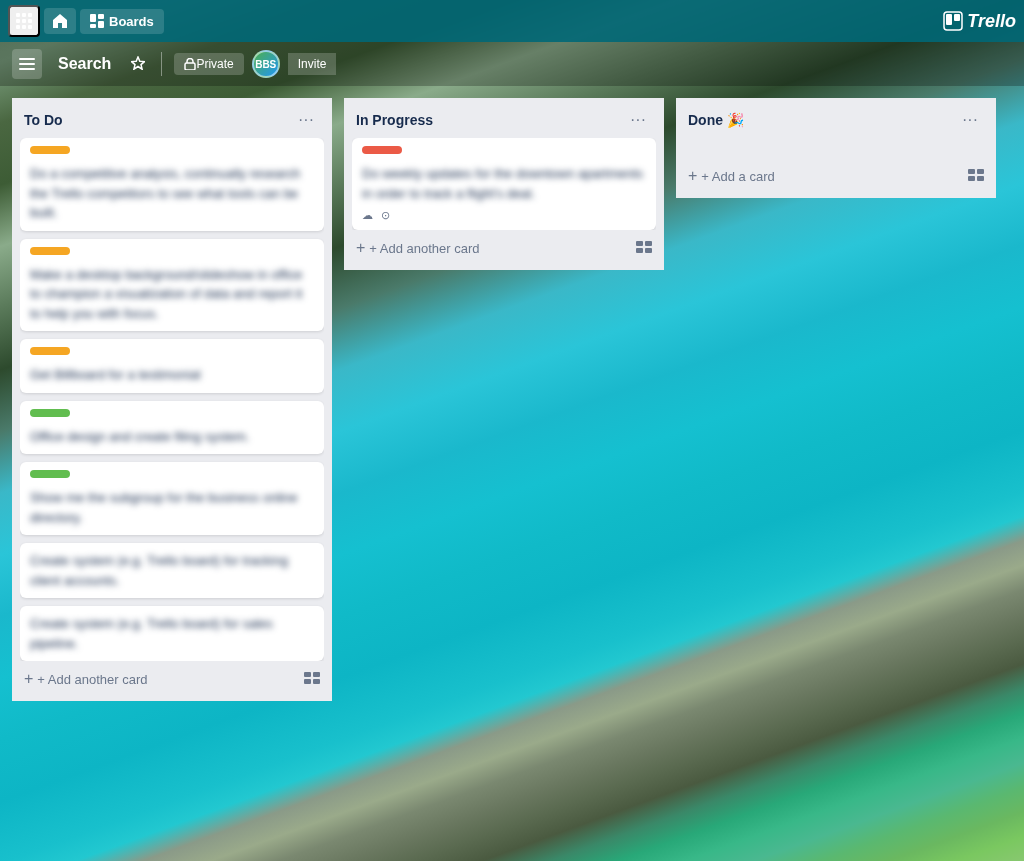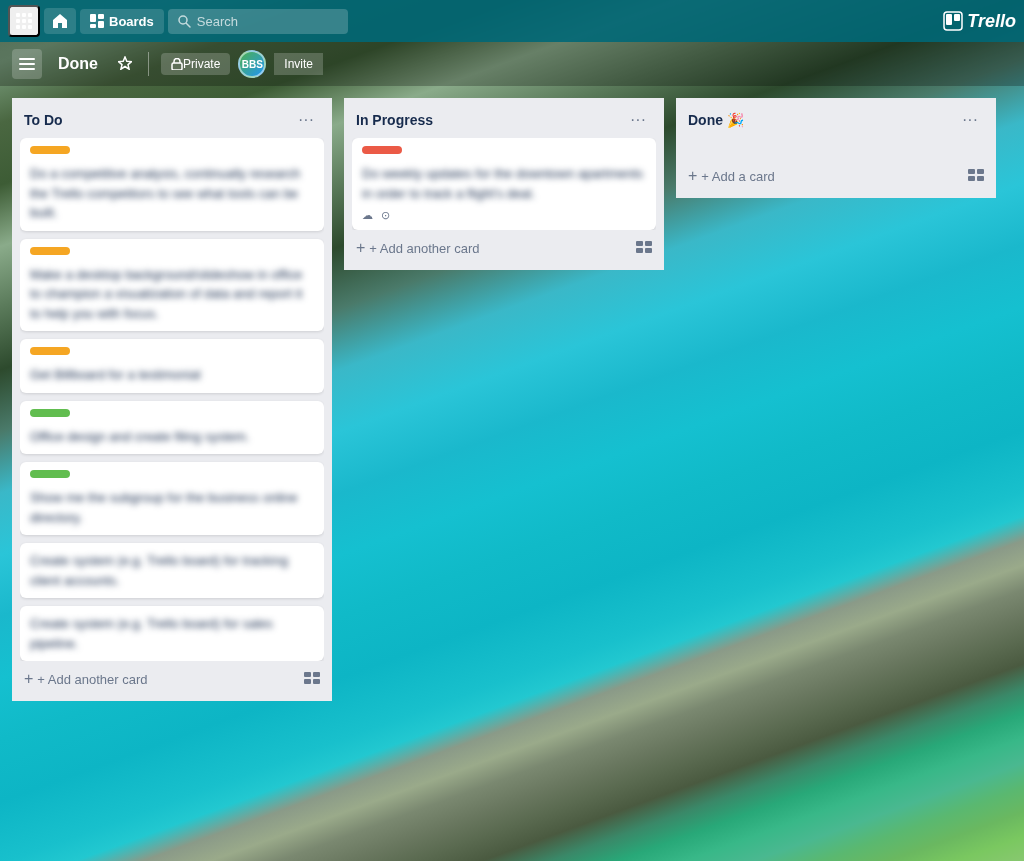--- a/index.html
+++ b/index.html
@@ -327,27 +327,20 @@
   <button class="boards-btn">
     <svg width="14" height="14" viewBox="0 0 14 14" fill="white">
       <rect x="0" y="0" width="6" height="8" rx="1"></rect>
       <rect x="8" y="0" width="6" height="5" rx="1"></rect>
       <rect x="0" y="10" width="6" height="4" rx="1"></rect>
       <rect x="8" y="7" width="6" height="7" rx="1"></rect>
     </svg>
     <span>Boards</span>
   </button>
 
-  <div class="search-box">
-    <svg width="13" height="13" viewBox="0 0 13 13" fill="rgba(255,255,255,0.7)">
-      <circle cx="5" cy="5" r="4" fill="none" stroke="rgba(255,255,255,0.7)" stroke-width="1.5"></circle>
-      <line x1="8.5" y1="8.5" x2="12" y2="12" stroke="rgba(255,255,255,0.7)" stroke-width="1.5" stroke-linecap="round"></line>
-    </svg>
-    <span style="color:rgba(255,255,255,0.7); font-size:13px;">Search</span>
-  </div>
 
   <div class="top-nav-right">
     <div class="trello-logo">
       <svg width="20" height="20" viewBox="0 0 20 20" fill="white">
         <rect x="1" y="1" width="18" height="18" rx="3" fill="none" stroke="white" stroke-width="1.5"></rect>
         <rect x="3" y="3" width="6" height="11" rx="1"></rect>
         <rect x="11" y="3" width="6" height="7" rx="1"></rect>
       </svg>
       <span style="font-style:italic; font-weight:700; font-size:18px;">Trello</span>
     </div>
@@ -356,21 +349,21 @@
 
 <div class="board-nav">
   <button class="board-icon-btn">
     <svg width="16" height="12" viewBox="0 0 16 12" fill="white">
       <rect x="0" y="0" width="16" height="2" rx="1"></rect>
       <rect x="0" y="5" width="16" height="2" rx="1"></rect>
       <rect x="0" y="10" width="16" height="2" rx="1"></rect>
     </svg>
   </button>
 
-  <span class="board-title">Done</span>
+  <span class="board-title">Search</span>
 
   <button class="star-btn">
     <svg width="14" height="14" viewBox="0 0 14 14" fill="none" stroke="white" stroke-width="1.5">
       <polygon points="7,1 8.8,5.2 13.5,5.6 10,8.6 11.1,13.2 7,10.5 2.9,13.2 4,8.6 0.5,5.6 5.2,5.2"></polygon>
     </svg>
   </button>
 
   <div class="divider"></div>
 
   <button class="visibility-btn">

